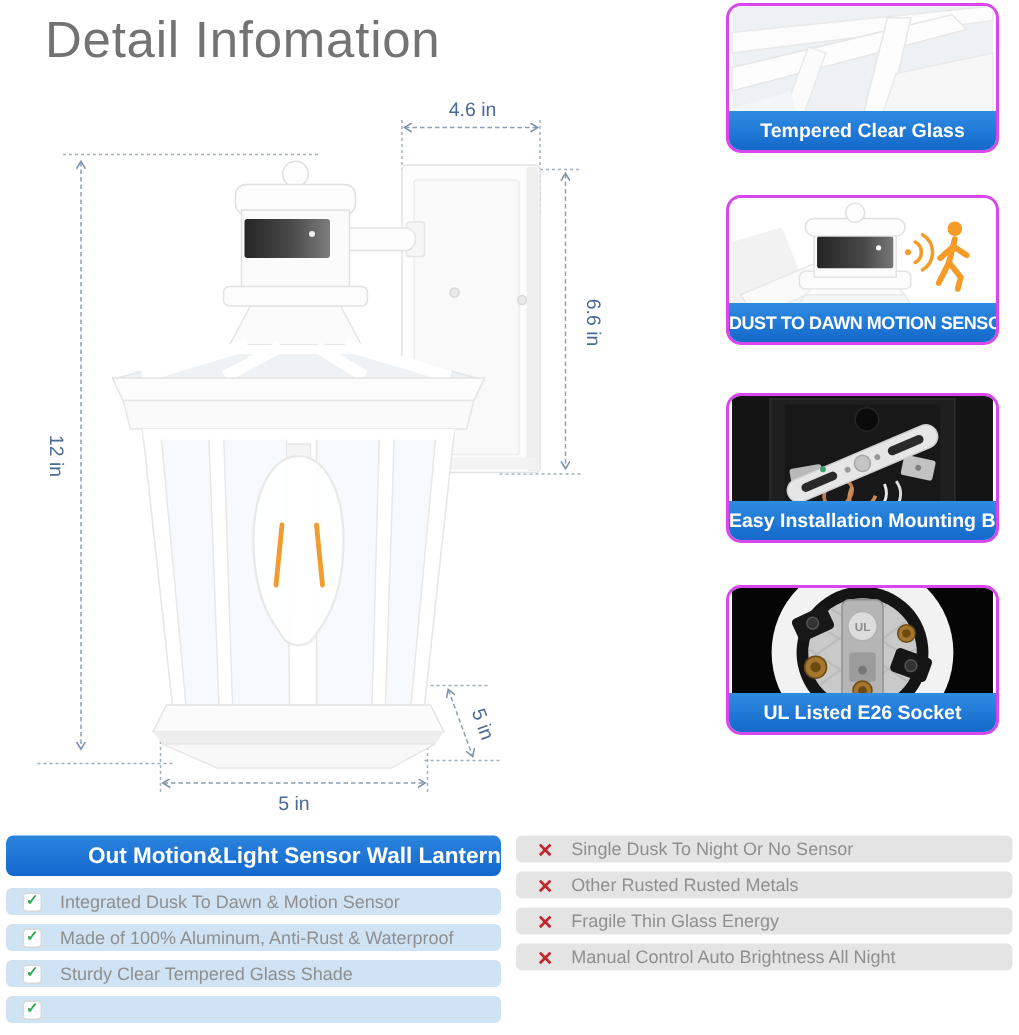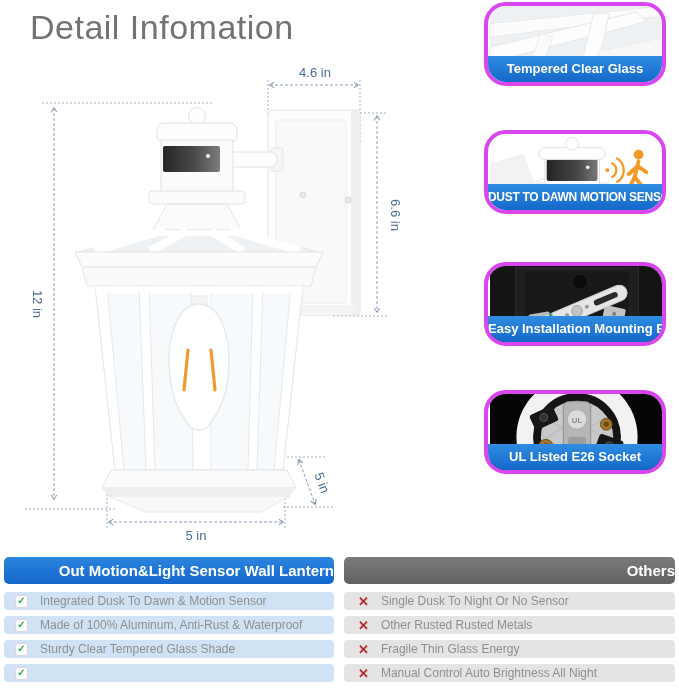--- a/index.html
+++ b/index.html
@@ -5,21 +5,21 @@
   * { margin:0; padding:0; box-sizing:border-box; }
   html,body { background:#fff; }
   body { font-family:"Liberation Sans", sans-serif; }
   .canvas { position:relative; width:679px; height:690px; background:#fff; overflow:hidden; }
 
   .page-title { position:absolute; left:30px; top:8px; font-size:34px; font-weight:400; color:#737373; letter-spacing:0.5px; }
 
   .diagram-svg { position:absolute; left:15px; top:60px; width:430px; height:485px; }
 
   .cards { position:absolute; left:484px; top:0; width:182px; }
-  .card { position:absolute; left:0; width:182px; height:84px; border:4px solid #d946ef; border-radius:22px; overflow:hidden; background:#fff; }
+  .card { position:absolute; left:0; width:182px; height:100px; border:2px solid #d946ef; border-radius:10px; overflow:hidden; background:#fff; }
   .card-1 { top:2px; } .card-2 { top:130px; } .card-3 { top:262px; } .card-4 { top:390px; }
   .card-img { display:block; width:178px; height:86px; }
   .card-label { position:absolute; left:0; right:0; bottom:0; height:26px; line-height:26px;
     background:linear-gradient(#2f8ce2,#1468c9); color:#fff; font-weight:bold; font-size:13px;
     text-align:center; white-space:nowrap; }
   .card-2 .card-label { font-size:12px; letter-spacing:-0.3px; }
 
   .cmp-col { position:absolute; top:557px; }
   .cmp-left { left:4px; width:330px; }
   .cmp-right { left:344px; width:331px; }
@@ -300,21 +300,20 @@
       <span class="cmp-text">Sturdy Clear Tempered Glass Shade</span>
     </div>
     <div class="cmp-row blue-row">
       <span class="check-badge">
           <span>✓</span>
         </span>
     </div>
   </div>
 
   <div class="cmp-col cmp-right">
-    <div class="cmp-header gray">Others</div>
     <div class="cmp-row gray-row">
       <span class="cross-mark">✕</span>
       <span class="cmp-text">Single Dusk To Night Or No Sensor</span>
     </div>
     <div class="cmp-row gray-row">
       <span class="cross-mark">✕</span>
       <span class="cmp-text">Other Rusted Rusted Metals</span>
     </div>
     <div class="cmp-row gray-row">
       <span class="cross-mark">✕</span>

